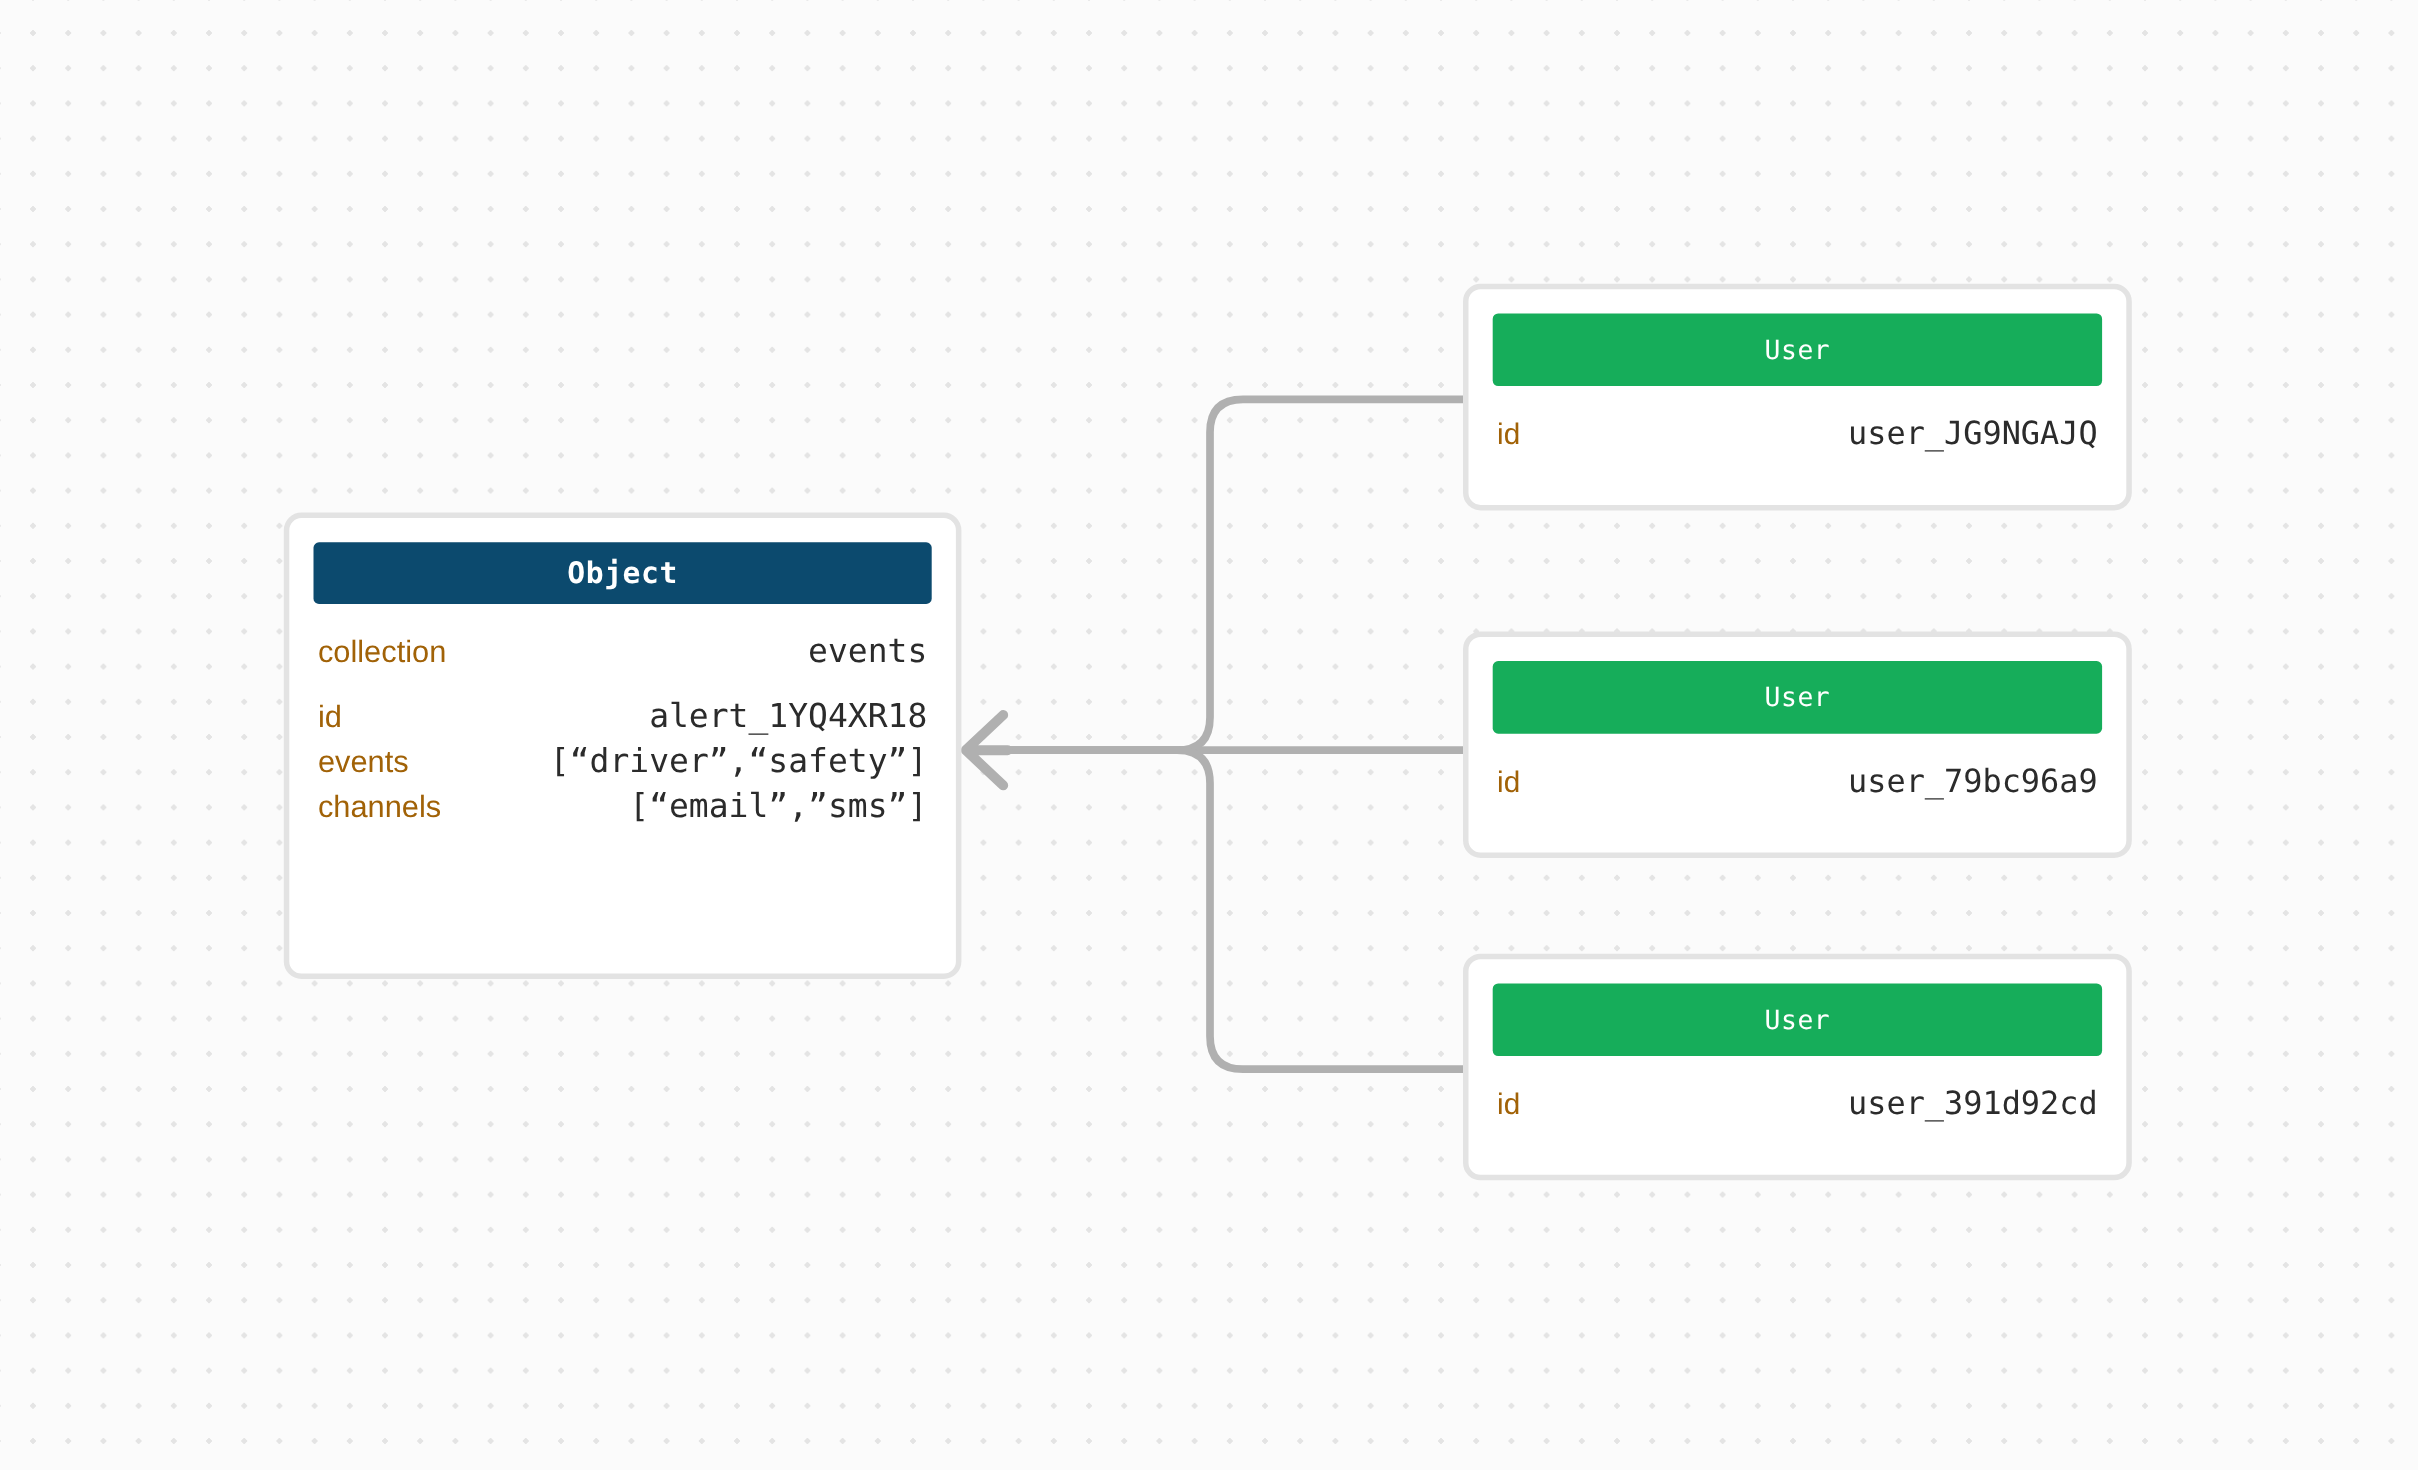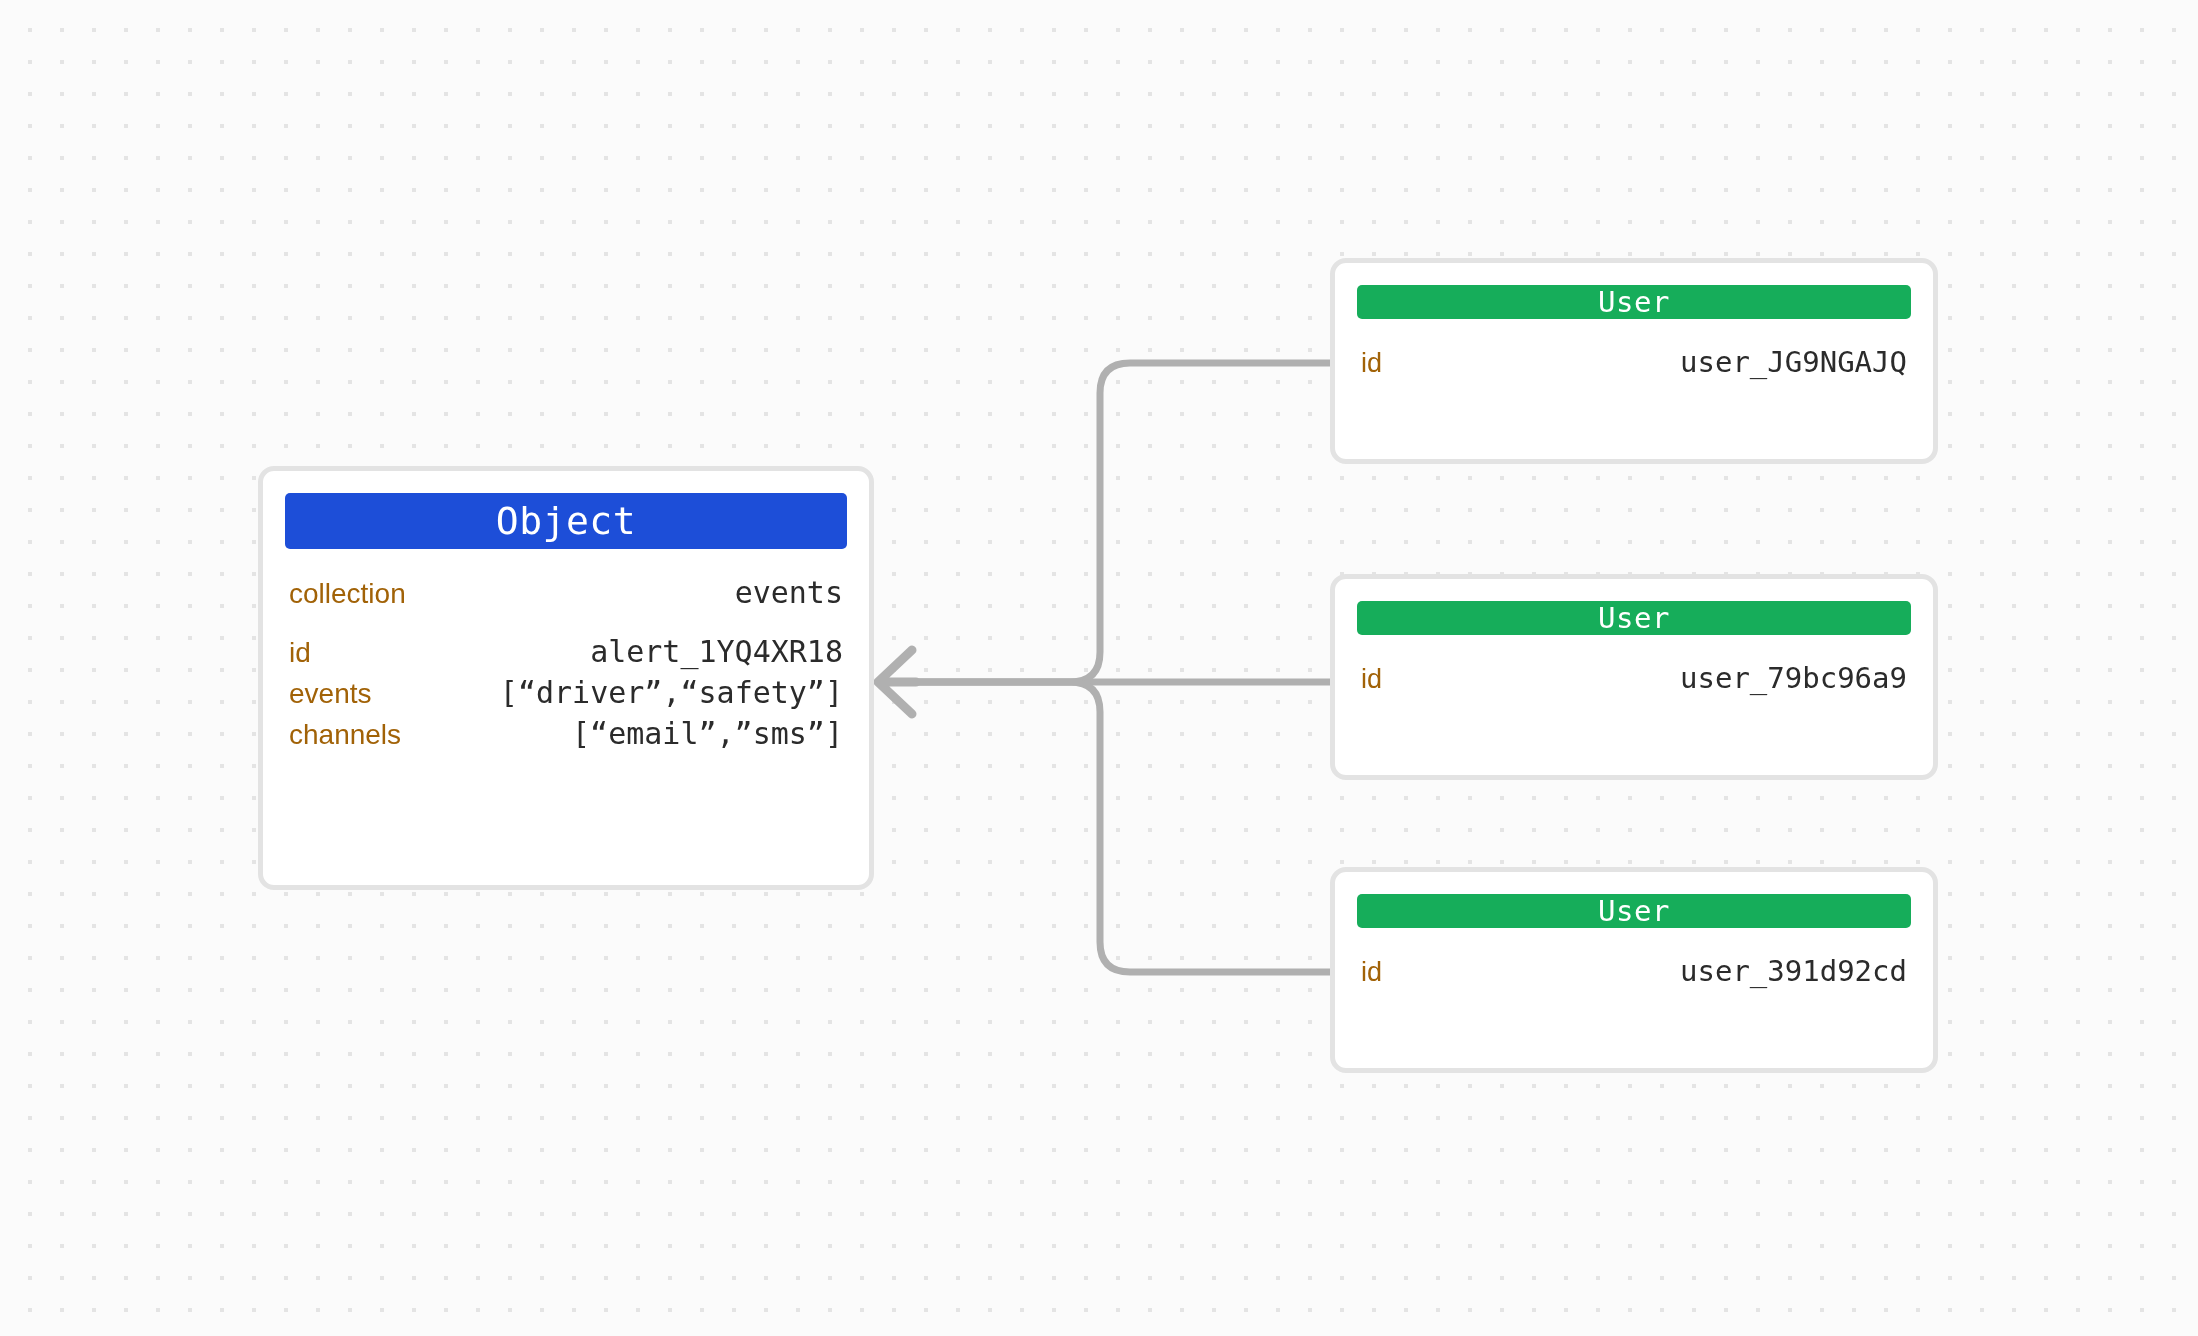--- a/index.html
+++ b/index.html
@@ -77,39 +77,40 @@
 
   
   #object-card {
     left: 258px;
     top: 466px;
     width: 616px;
     height: 424px;
   }
   #object-card .card-header {
     height: 56px;
-    background: #1d4ed8;
-    font-size: 38px;
+    background: #0c4a6e;
+    font-size: 27px;
+    font-weight: bold;
   }
   #object-card .card-body { margin-top: 26px; }
   #object-card .row { font-size: 30px; }
   #object-card .row-label { font-size: 28px; }
   #object-card .group-gap { height: 24px; }
   #object-card .row + .row { margin-top: 6px; }
 
   
   .user-card {
     left: 1330px;
     width: 608px;
     height: 206px;
   }
   .user-card .card-header {
-    height: 34px;
+    height: 66px;
     background: #16ad5a;
-    font-size: 29px;
+    font-size: 24px;
   }
   .user-card .card-body { margin-top: 26px; }
   .user-card .row { font-size: 29px; }
   .user-card .row-label { font-size: 27px; }
 
   #user-card-1 { top: 258px; }
   #user-card-2 { top: 574px; }
   #user-card-3 { top: 867px; }
 </style>
 </head>

